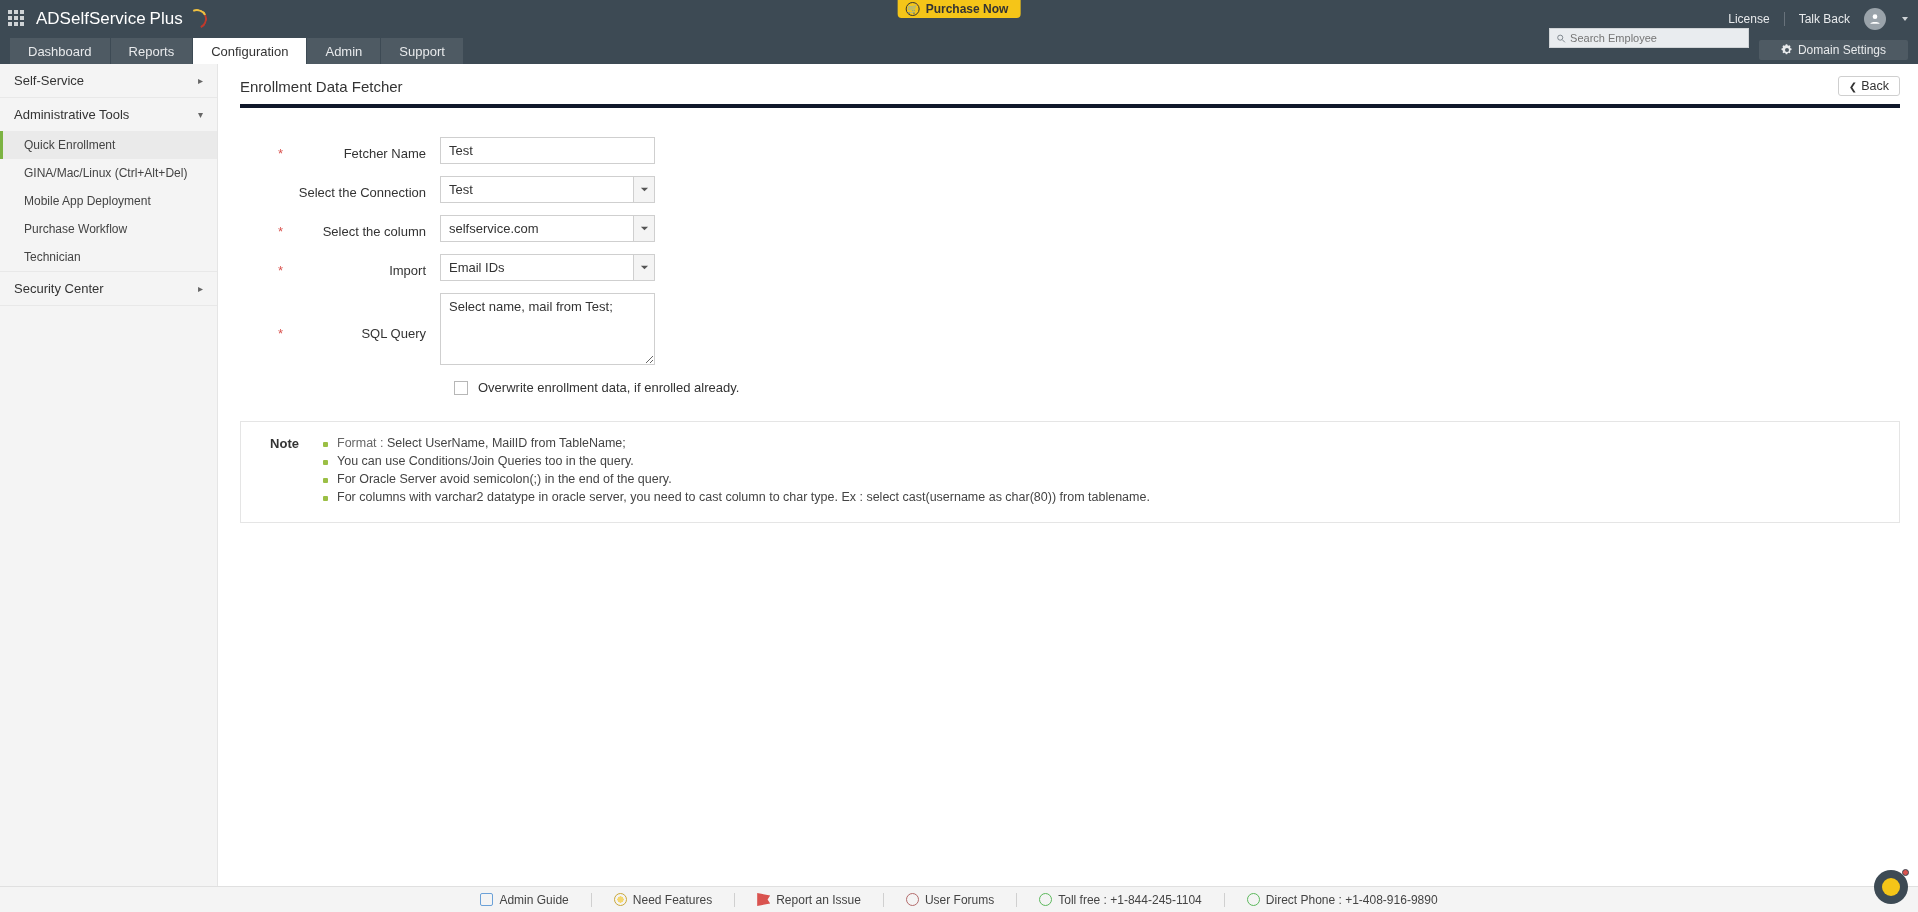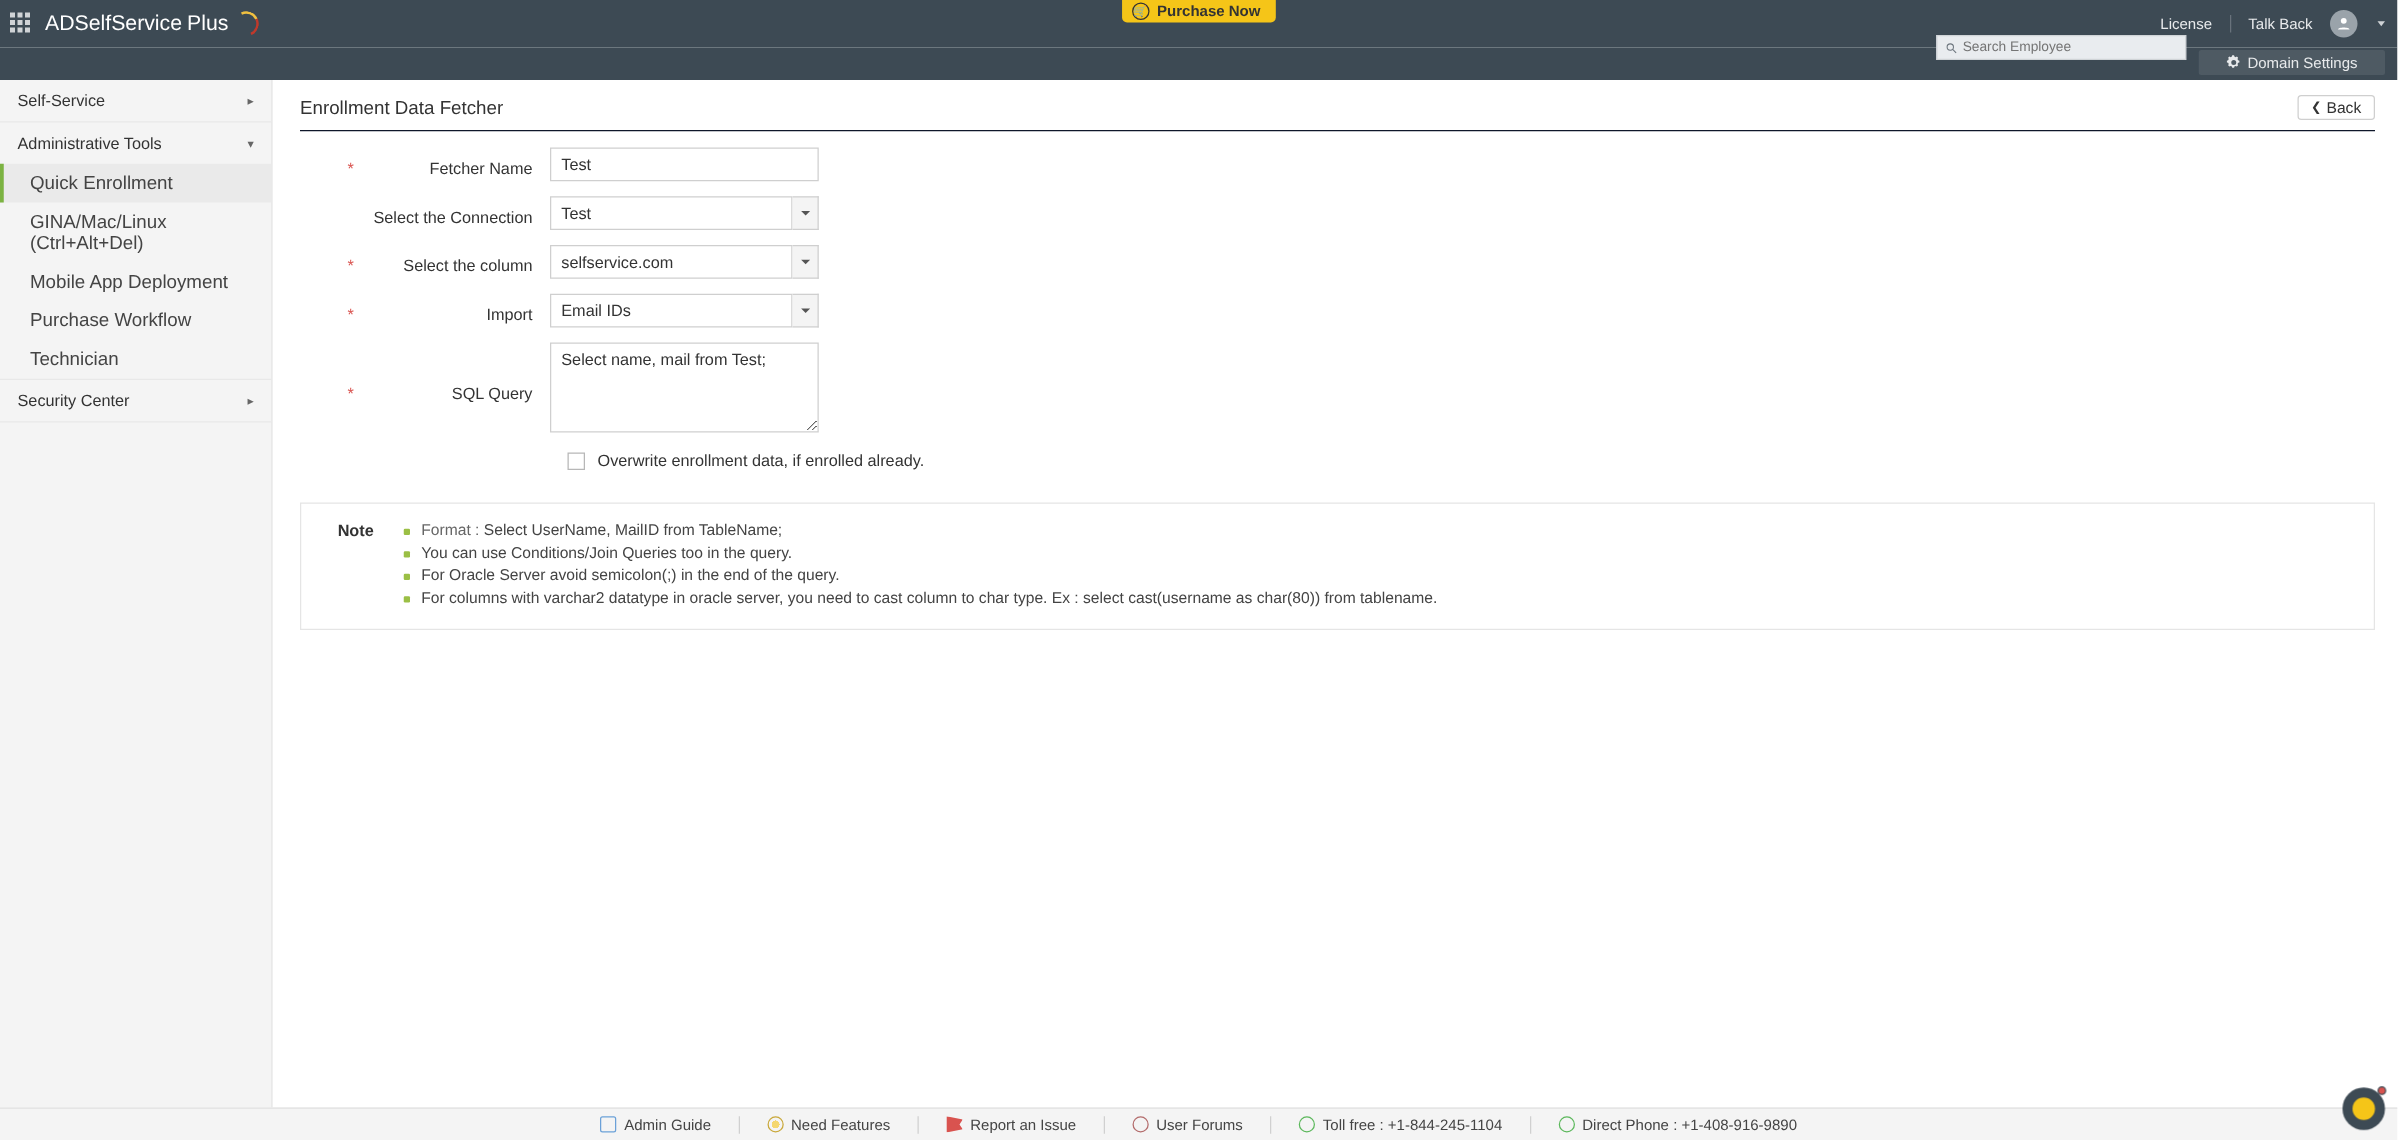--- a/index.html
+++ b/index.html
@@ -33,25 +33,25 @@
   .searchbox input { border: none; background: transparent; outline: none; font-size: 11px; width: 100%; color: #6c757d; }
   .domain-settings { background: #4e5a63; color: #e8eaec; font-size: 12px; padding: 3px 22px; display: flex; align-items: center; gap: 5px; border-radius: 2px; cursor: pointer; position: relative; top: -1px; }
   .domain-settings svg { width: 12px; height: 12px; fill: #e8eaec; }
 
   
   .shell { display: flex; height: calc(100% - 38px - 26px - 26px); }
   .sidebar { width: 218px; background: #f4f4f4; border-right: 1px solid #e5e5e5; min-height: 100%; }
   .side-group { border-bottom: 1px solid #e8e8e8; }
   .side-head { padding: 9px 14px; font-size: 13px; color: #333; display: flex; align-items: center; justify-content: space-between; cursor: pointer; }
   .side-head .arrow { font-size: 10px; color: #666; }
-  .side-sub { padding: 7px 14px 7px 24px; font-size: 15px; color: #444; cursor: pointer; }
+  .side-sub { padding: 7px 14px 7px 24px; font-size: 12px; color: #444; cursor: pointer; }
   .side-sub.active { background: #eaeaea; border-left: 3px solid #7cb342; padding-left: 21px; }
 
   .main { flex: 1; padding: 12px 18px 18px 22px; overflow: auto; }
-  .page-header { display: flex; align-items: center; border-bottom: 1px solid #0f172a; padding-bottom: 8px; margin-bottom: 13px; }
+  .page-header { display: flex; align-items: center; border-bottom: 4px solid #0f172a; padding-bottom: 8px; margin-bottom: 29px; }
   .page-title { font-size: 15px; color: #333; }
   .back-btn { margin-left: auto; border: 1px solid #cfcfcf; background: #fff; padding: 2px 10px; font-size: 12.5px; border-radius: 3px; cursor: pointer; display: flex; align-items: center; gap: 4px; }
   .back-btn .chev { font-size: 10px; }
 
   
   .form { max-width: 700px; margin-left: 40px; }
   .form-row { display: flex; align-items: center; margin-bottom: 12px; }
   .form-label { width: 160px; text-align: right; padding-right: 14px; font-size: 13px; color: #333; padding-top: 5px; position: relative; }
   .req::before { content: "*"; color: #d9534f; position: absolute; left: -2px; }
   .req-pad { padding-left: 6px; }
@@ -126,20 +126,27 @@
       <svg viewBox="0 0 24 24" width="14" height="14">
           <circle cx="12" cy="8" r="4"></circle>
           <path d="M4 20c0-4 16-4 16 0"></path>
         </svg>
     </span>
     <span class="caret"></span>
   </div>
 </div>
 
 <div class="navrow">
+  <div class="tabset">
+    <div class="tab">Dashboard</div>
+    <div class="tab">Reports</div>
+    <div class="tab active">Configuration</div>
+    <div class="tab">Admin</div>
+    <div class="tab">Support</div>
+  </div>
   <div class="nav-right">
     <div class="searchbox">
       <svg viewBox="0 0 24 24">
           <circle cx="10" cy="10" r="6" stroke-width="2"></circle>
           <line x1="15" y1="15" x2="21" y2="21" stroke-width="2"></line>
         </svg>
       <input type="text" placeholder="Search Employee" style="">
     </div>
     <div class="domain-settings">
       <svg viewBox="0 0 24 24">

